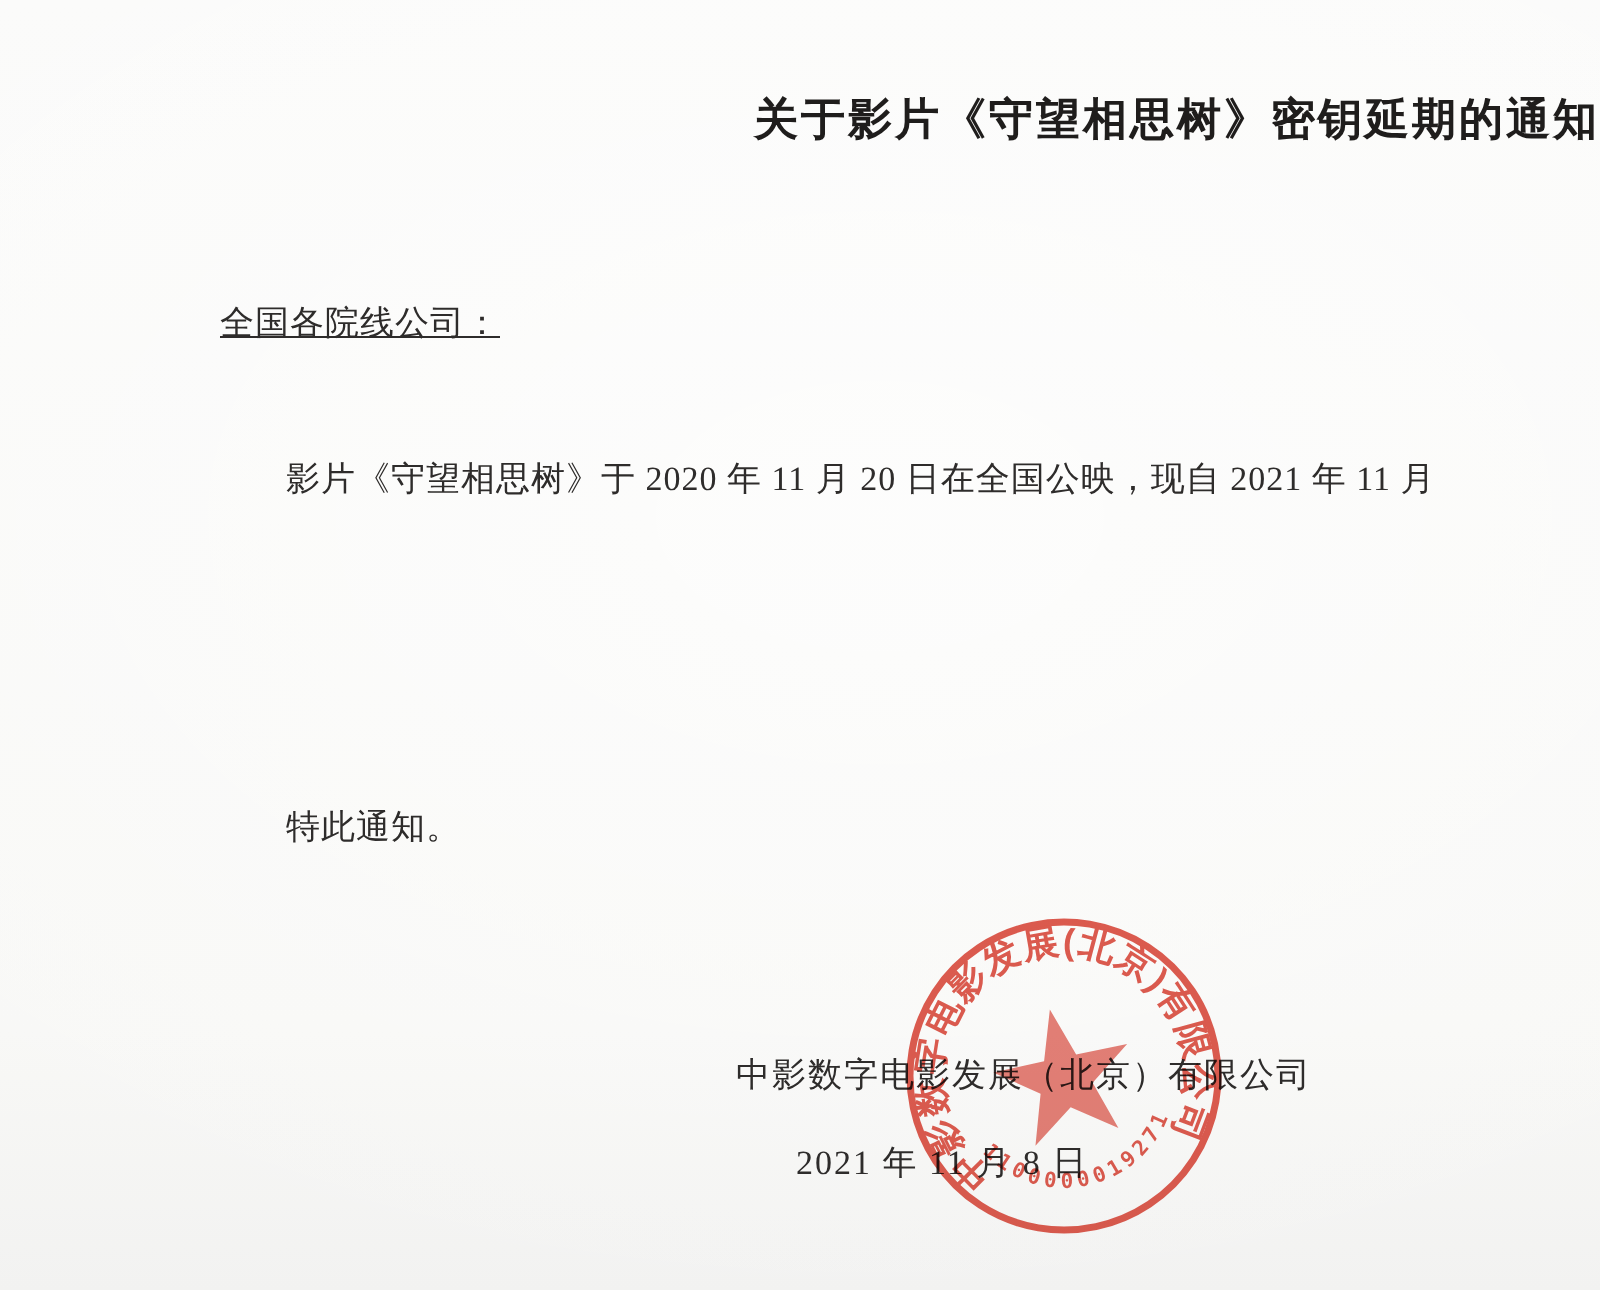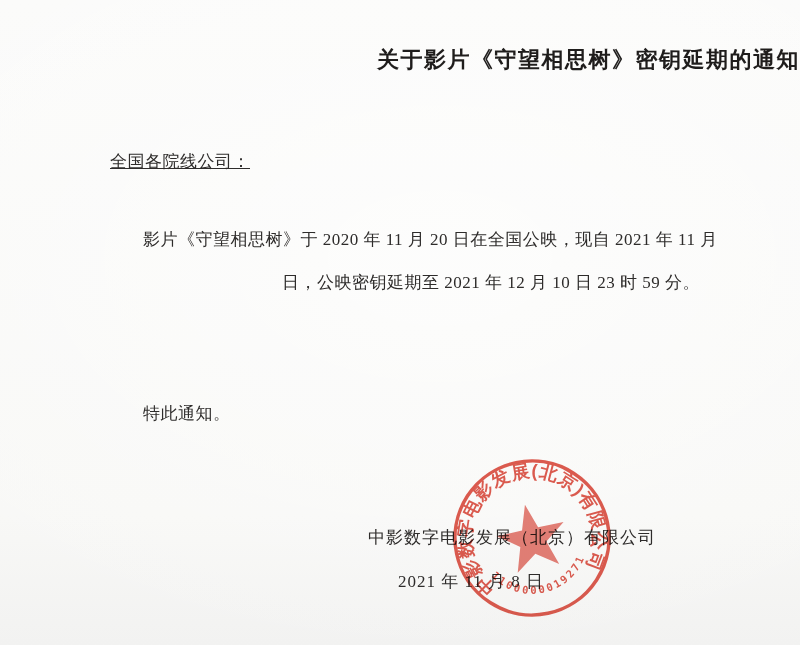--- a/index.html
+++ b/index.html
@@ -67,21 +67,20 @@
 <body>
 
 <div class="page">
 
   <div class="doc-title">关于影片《守望相思树》密钥延期的通知</div>
 
   <div class="salutation">全国各院线公司：</div>
 
   <div class="body-text">
     <div class="line first">影片《守望相思树》于 2020 年 11 月 20 日在全国公映，现自 2021 年 11 月</div>
-    <div class="line">日，公映密钥延期至 2021 年 12 月 10 日 23 时 59 分。</div>
   </div>
 
   <div class="closing">特此通知。</div>
 
   <div class="signature">中影数字电影发展（北京）有限公司</div>
 
   <div class="date-line">2021 年 11 月 8 日</div>
 
   <div class="seal">
     <svg width="170" height="170" viewBox="0 0 170 170">

